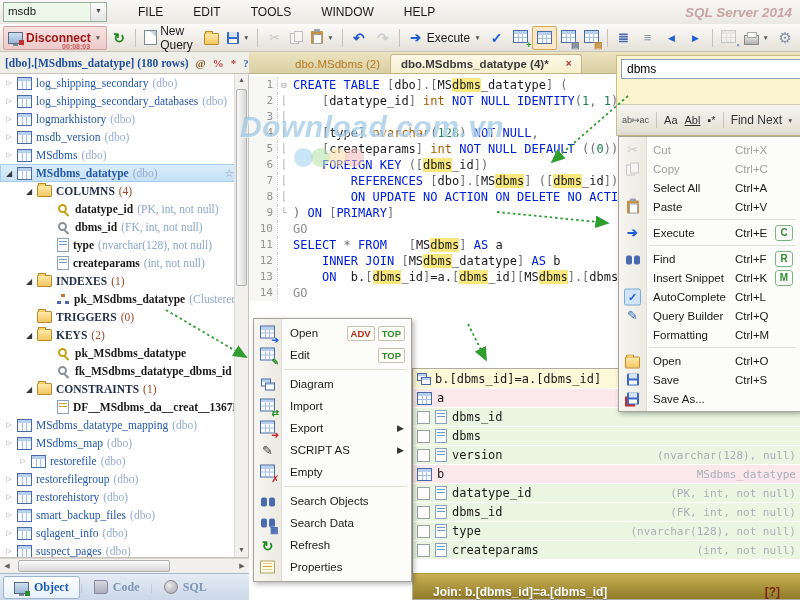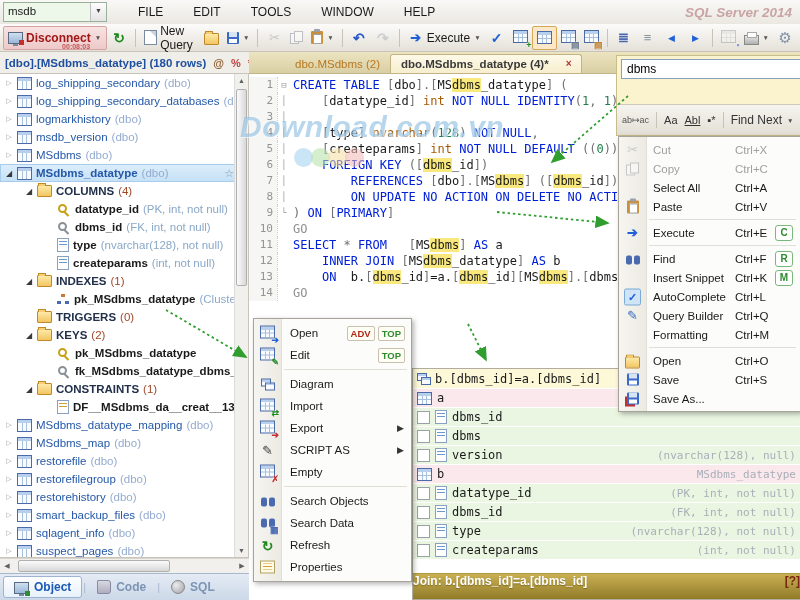--- a/index.html
+++ b/index.html
@@ -69,21 +69,21 @@
   .ic-props{width:13px;height:11px;background:#fffbe8;border:1px solid #b0a060;}
   .ic-props::before{content:"";position:absolute;left:2px;top:2px;right:2px;height:6px;
       background:repeating-linear-gradient(#d0a030 0 1px,transparent 1px 3px);}
   .ic-checked{width:15px;height:15px;background:#cfe4f6;border:1px solid #7aaad8;border-radius:2px;
       color:#2060d8;font-weight:bold;text-align:center;line-height:14px;font-size:11px;}
   .ic-book{width:12px;height:12px;background:linear-gradient(#d8d8e0,#aeaec0);border:1px solid #8888a0;border-radius:1px 3px 3px 1px;}
   .ic-sql{width:12px;height:12px;border-radius:50%;background:radial-gradient(circle at 35% 35%,#ececec,#a0a0a8);border:1px solid #888;}
   .ov{position:absolute;right:-4px;bottom:-4px;font-size:9px;font-weight:bold;line-height:9px;text-shadow:0 0 2px #fff;}
 
   
-  .sidebar{position:absolute;left:0;top:52px;width:249px;bottom:0;display:flex;flex-direction:column;background:#f0eee8;}
+  .sidebar{position:absolute;left:0;top:52px;width:249px;bottom:0;display:flex;flex-direction:column;background:#f0eee8;font-family:Liberation Serif, serif;}
   .side-header{height:21px;display:flex;align-items:center;padding:0 5px;font-size:11.5px;font-weight:bold;color:#1e4fa0;white-space:nowrap;}
   .hicons{margin-left:7px;display:flex;gap:7px;font-weight:bold;font-size:11px;}
   .hicons .c1{color:#8a5a2a}.hicons .c2{color:#c04040}.hicons .c3{color:#c04040}.hicons .c4{color:#3a6ac0}
   .tree{position:relative;flex:1;background:#fff;border:1px solid #c8c4bc;border-left:none;overflow:hidden;}
   .trow{height:18px;display:flex;align-items:center;font-size:11.5px;white-space:nowrap;padding-right:14px;}
   .trow .exp{width:12px;text-align:center;font-size:7px;color:#9a9a9a;flex:none;}
   .trow .exp.open{color:#3a3a3a;font-size:8px;}
   .trow .lbl{color:#2458a8;margin-left:4px;}
   .trow .sfx{color:#94acd0;margin-left:4px;}
   .trow.folder .lbl{color:#22304a;font-weight:bold;}
@@ -187,21 +187,21 @@
 
   
   .jpanel{position:absolute;left:412px;top:368px;right:0;bottom:0;background:#fff;border:1px solid #b0aca0;
       border-right:none;z-index:8;font-family:"DejaVu Sans Mono",monospace;font-size:12px;}
   .jheader{height:19px;background:#fdf8d8;display:flex;align-items:center;gap:4px;padding:0 4px;border-bottom:1px solid #fff;}
   .jrow{height:18px;display:flex;align-items:center;border-bottom:1px solid #fff;padding:0 4px;}
   .jrow.table{background:#fbe8ec;gap:5px;}
   .jrow.col{background:#eaf6e2;gap:5px;}
   .chk{width:11px;height:11px;border:1px solid #9aa0a8;background:#fff;flex:none;}
   .jnote{margin-left:auto;color:#a8afb8;font-size:11px;}
-  .jstatus{position:absolute;left:0;right:0;bottom:0;height:25px;display:flex;align-items:flex-start;padding:0 0;
+  .jstatus{position:absolute;left:0;right:0;bottom:0;height:25px;display:flex;align-items:flex-end;padding:0 20px;
       background:linear-gradient(#c9b054,#917b28);border-top:1px solid #b09a40;color:#fff;font-weight:bold;
       font-family:"Liberation Sans",sans-serif;font-size:12px;text-shadow:0 1px 1px rgba(90,70,10,.5);}
   .jhelp{margin-left:auto;color:#7a2810;text-shadow:none;}
 
   .arrows{position:absolute;left:0;top:0;z-index:20;pointer-events:none;}
 </style>
 </head>
 <body>
 
 <div class="app">
@@ -441,21 +441,21 @@
           <span class="tico i-table"></span>
           <span class="lbl">MSdbms_datatype_mapping</span>
           <span class="sfx">(dbo)</span>
         </div>
         <div class="trow" style="padding-left: 3px;">
           <span class="exp">▷</span>
           <span class="tico i-table"></span>
           <span class="lbl">MSdbms_map</span>
           <span class="sfx">(dbo)</span>
         </div>
-        <div class="trow" style="padding-left: 3px;">
+        <div class="trow" style="padding-left: 17px;">
           <span class="exp">▷</span>
           <span class="tico i-table"></span>
           <span class="lbl">restorefile</span>
           <span class="sfx">(dbo)</span>
         </div>
         <div class="trow" style="padding-left: 3px;">
           <span class="exp">▷</span>
           <span class="tico i-table"></span>
           <span class="lbl">restorefilegroup</span>
           <span class="sfx">(dbo)</span>

